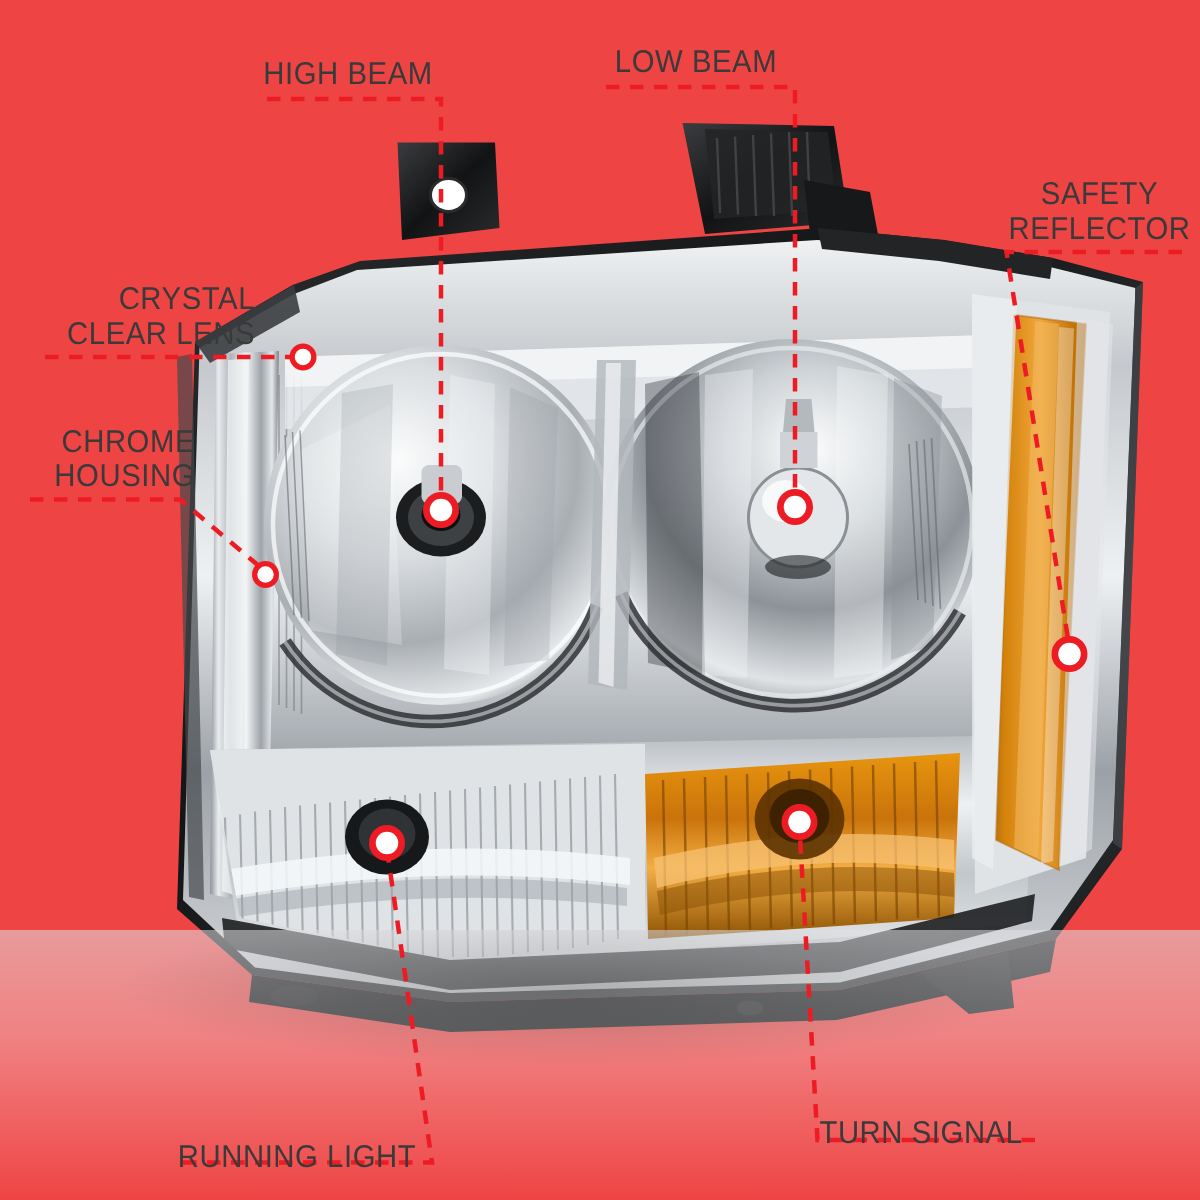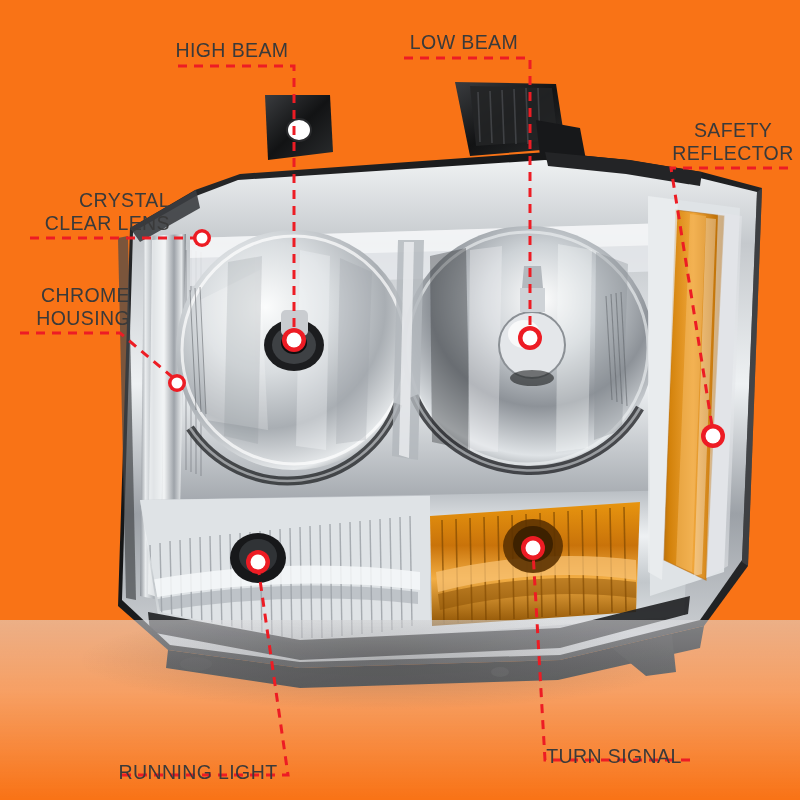--- a/index.html
+++ b/index.html
@@ -7,21 +7,21 @@
     padding: 0;
     background: #ffffff;
   }
   body {
     font-family: "Liberation Sans", sans-serif;
   }
   #stage {
     position: relative;
     width: 800px;
     height: 800px;
-    background: #f97316;
+    background: #ef4444;
     overflow: hidden;
   }
   
   .ground-shade {
     position: absolute;
     left: 0; right: 0;
     top: 620px;
     height: 180px;
     background:
       radial-gradient(ellipse 420px 70px at 380px 40px, rgba(40,40,40,0.26) 0%, rgba(60,60,60,0.10) 45%, rgba(255,255,255,0) 72%),

